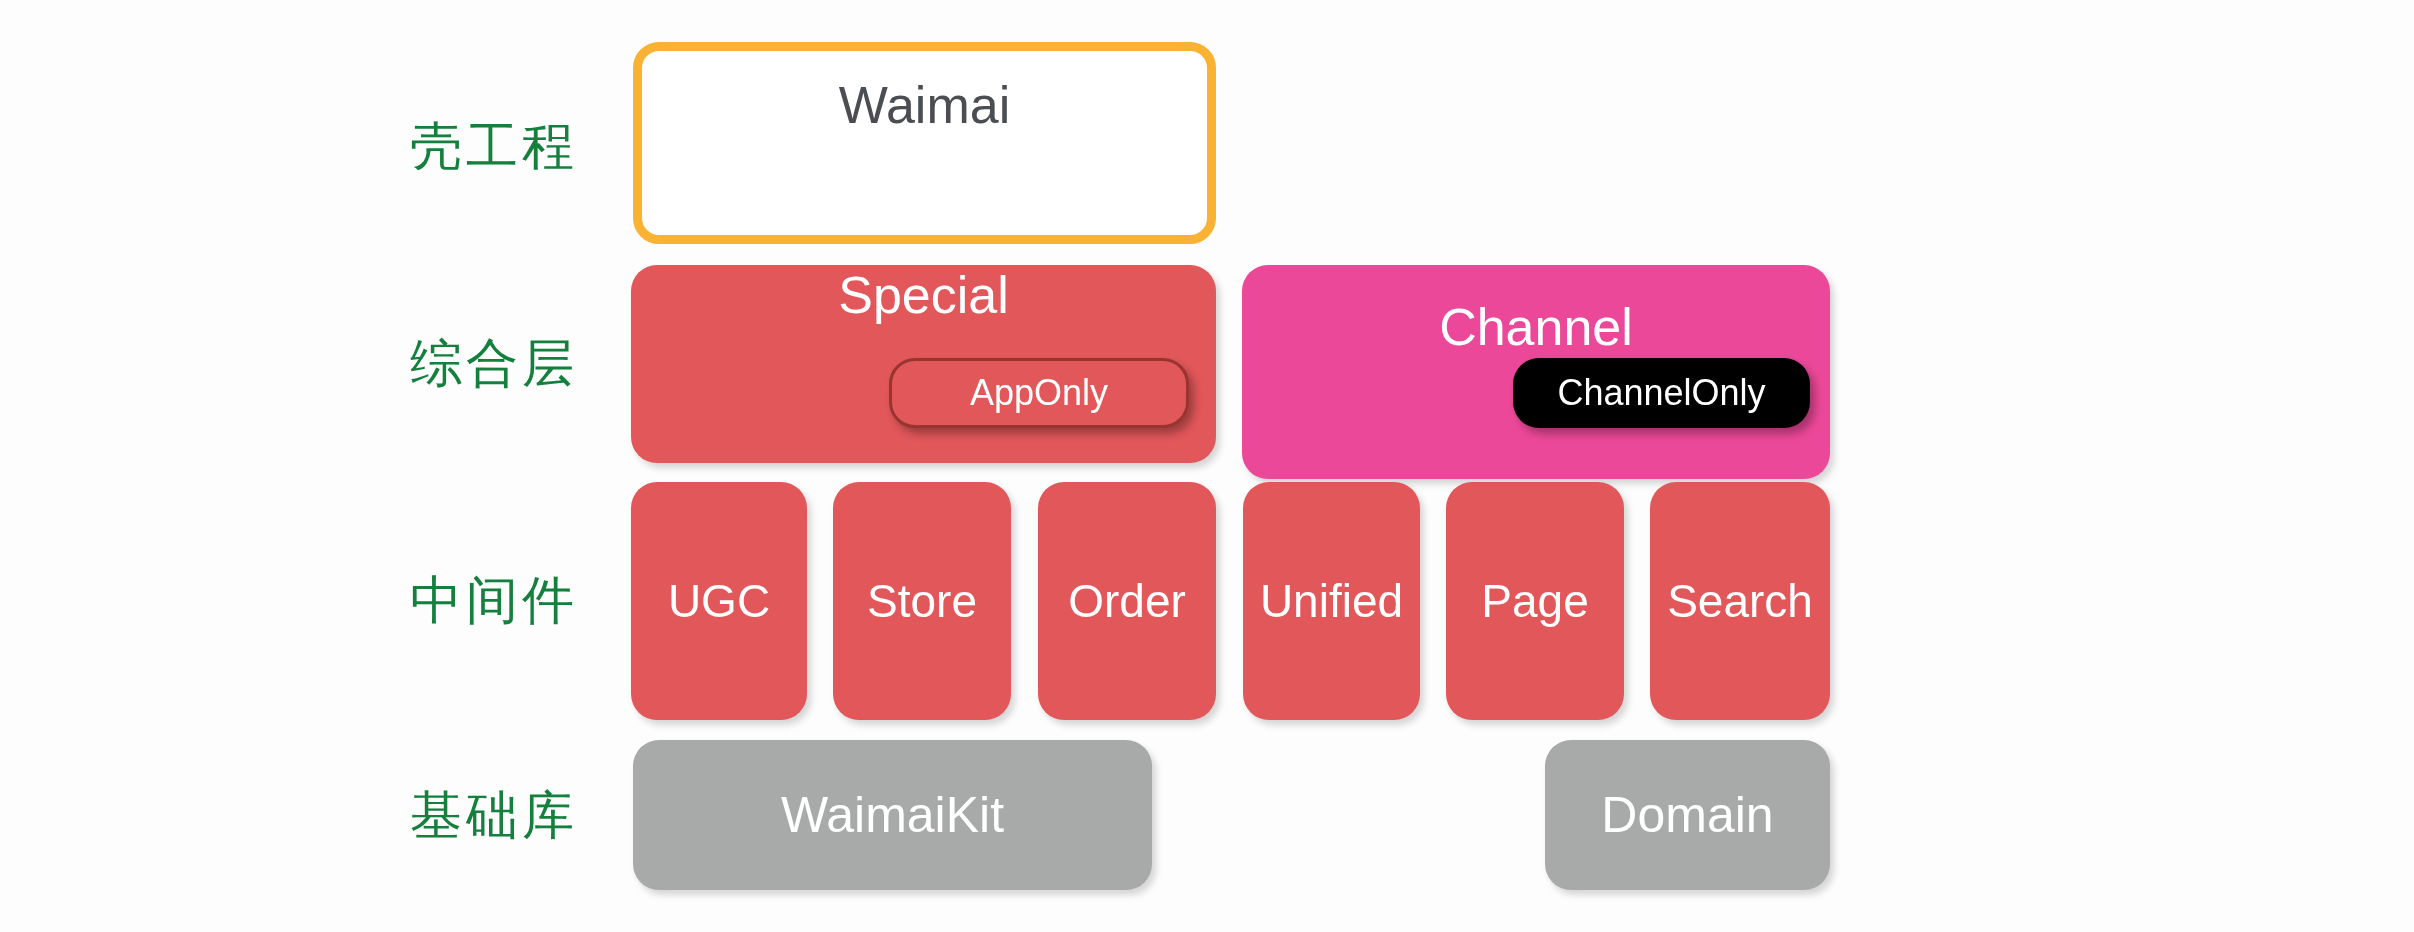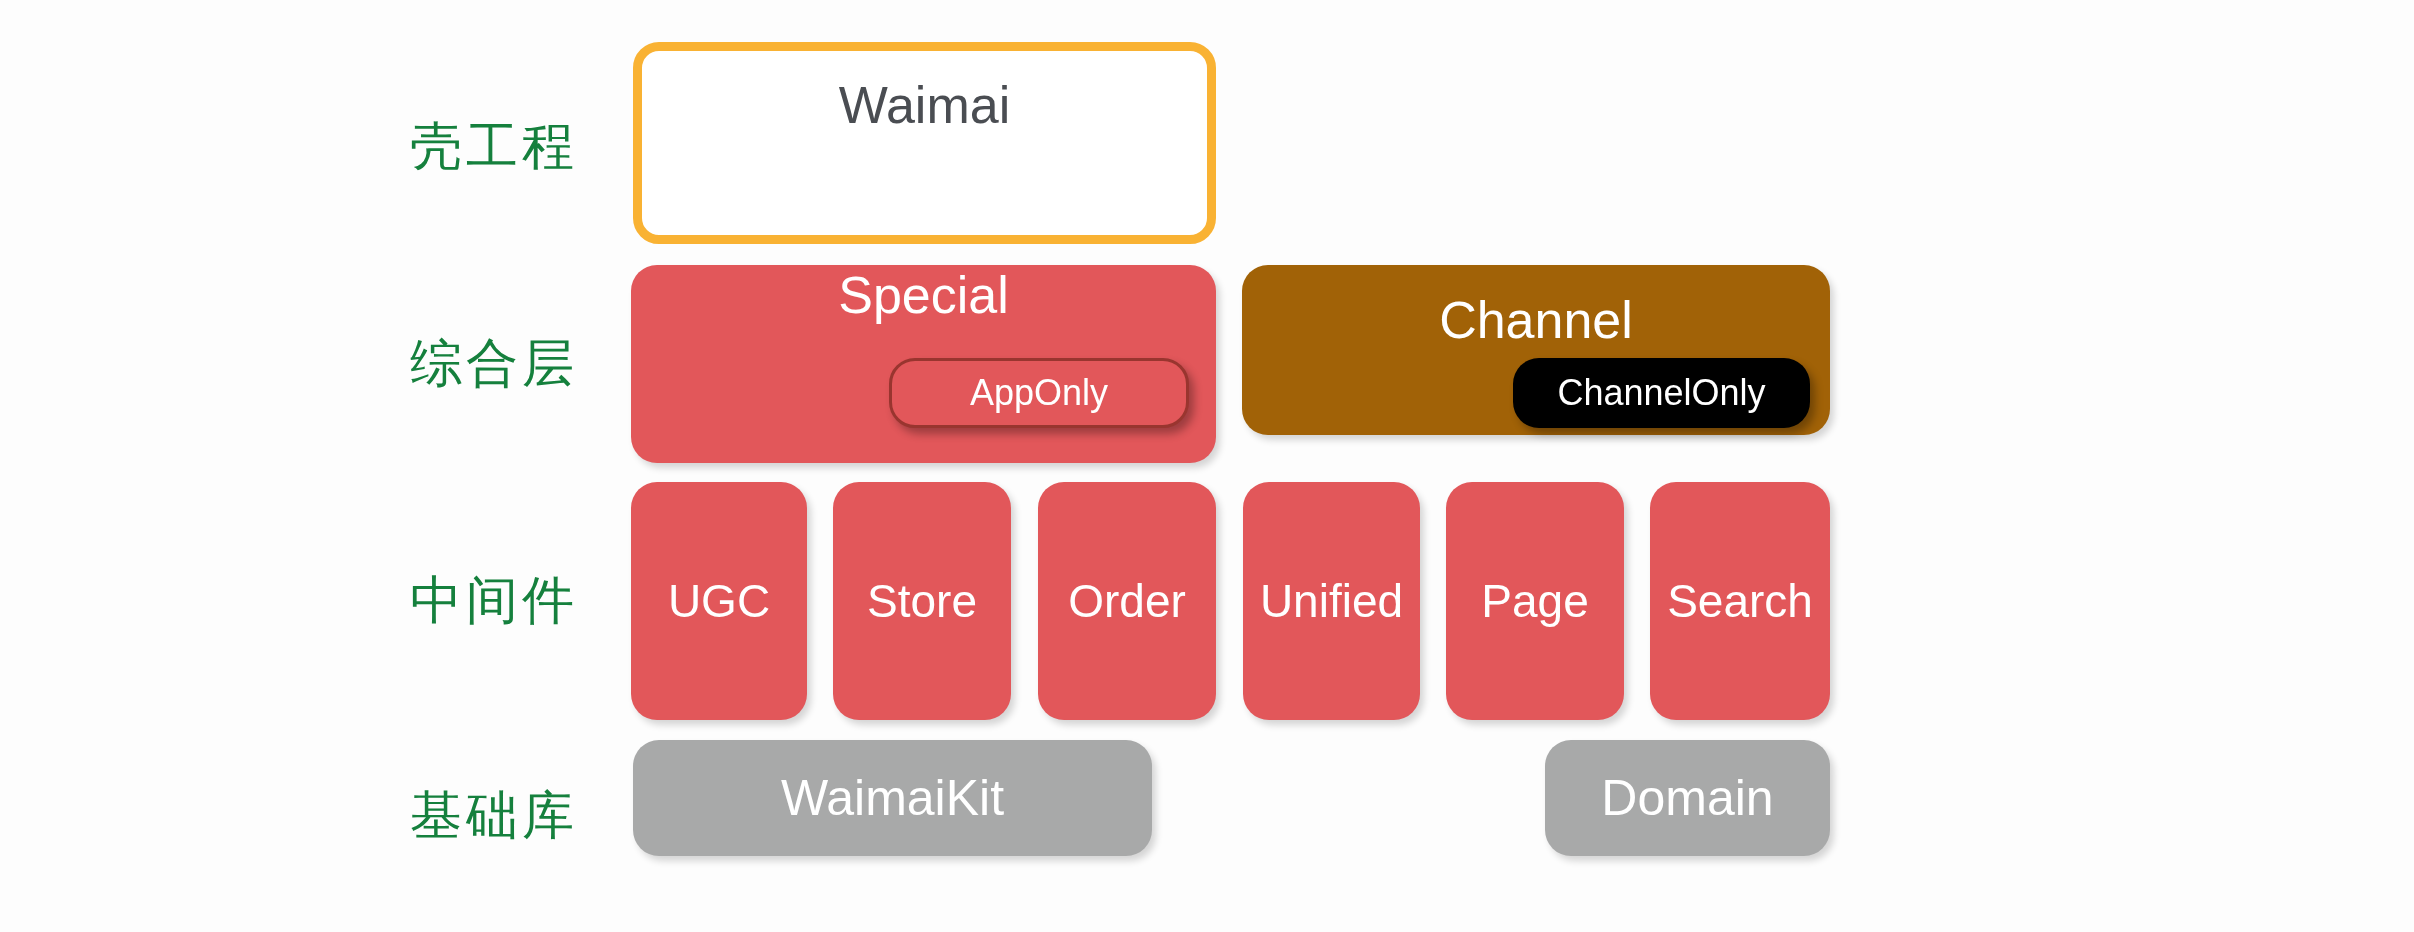--- a/index.html
+++ b/index.html
@@ -76,25 +76,25 @@
     background: #e2575a;
     align-items: flex-start;
     justify-content: center;
     padding-top: 0;
     font-size: 52px;
   }
   .channel-box {
     left: 1242px;
     top: 265px;
     width: 588px;
-    height: 170px;
-    background: #a16207;
+    height: 214px;
+    background: #ec4899;
     align-items: flex-start;
     justify-content: center;
-    padding-top: 25px;
+    padding-top: 32px;
     font-size: 52px;
   }
 
   
   .apponly-box {
     left: 889px;
     top: 358px;
     width: 300px;
     height: 70px;
     background: #e2575a;
@@ -122,21 +122,21 @@
   .mid-1 { left: 631px;  width: 176px; }
   .mid-2 { left: 833px;  width: 178px; }
   .mid-3 { left: 1038px; width: 178px; }
   .mid-4 { left: 1243px; width: 177px; }
   .mid-5 { left: 1446px; width: 178px; }
   .mid-6 { left: 1650px; width: 180px; }
 
   
   .base-box {
     top: 740px;
-    height: 116px;
+    height: 150px;
     background: #a8a9a9;
     font-size: 50px;
   }
   .base-1 { left: 633px;  width: 519px; }
   .base-2 { left: 1545px; width: 285px; }
 </style>
 </head>
 <body>
 
 <div id="diagram">

